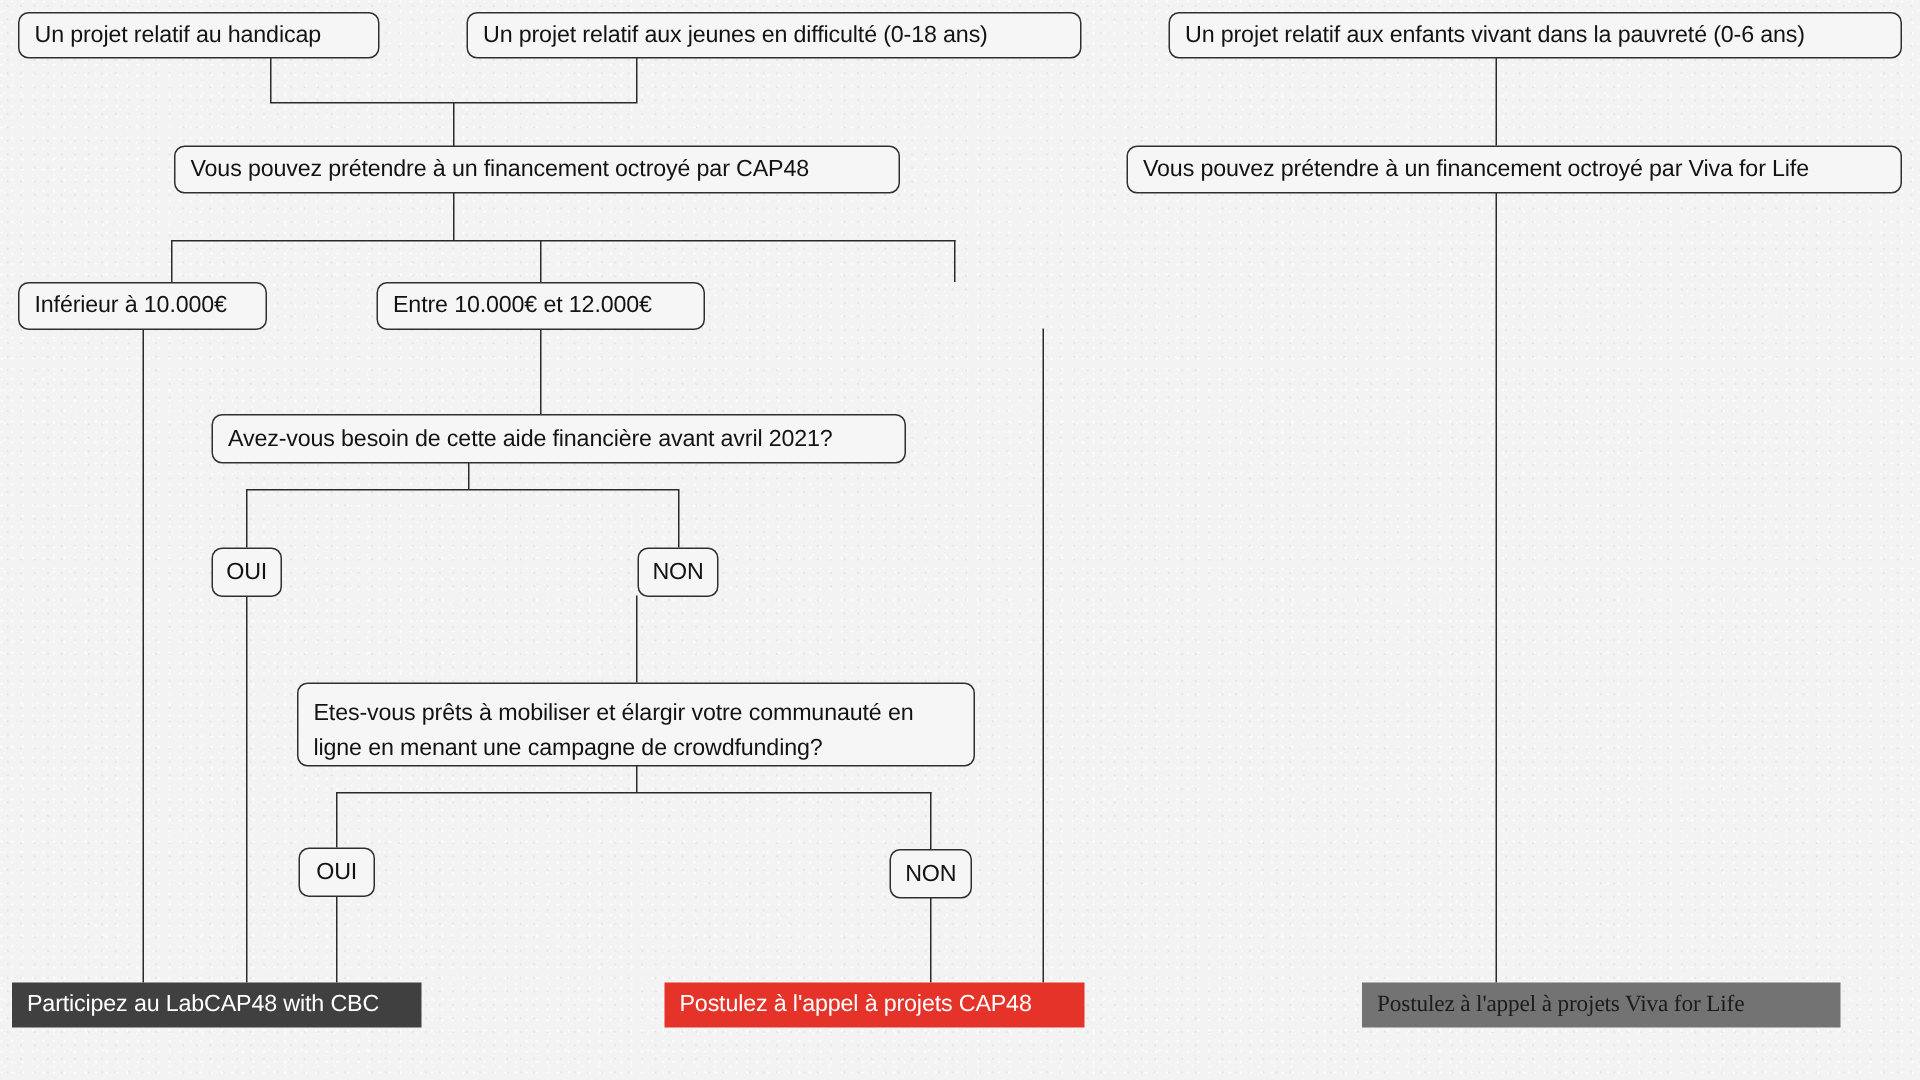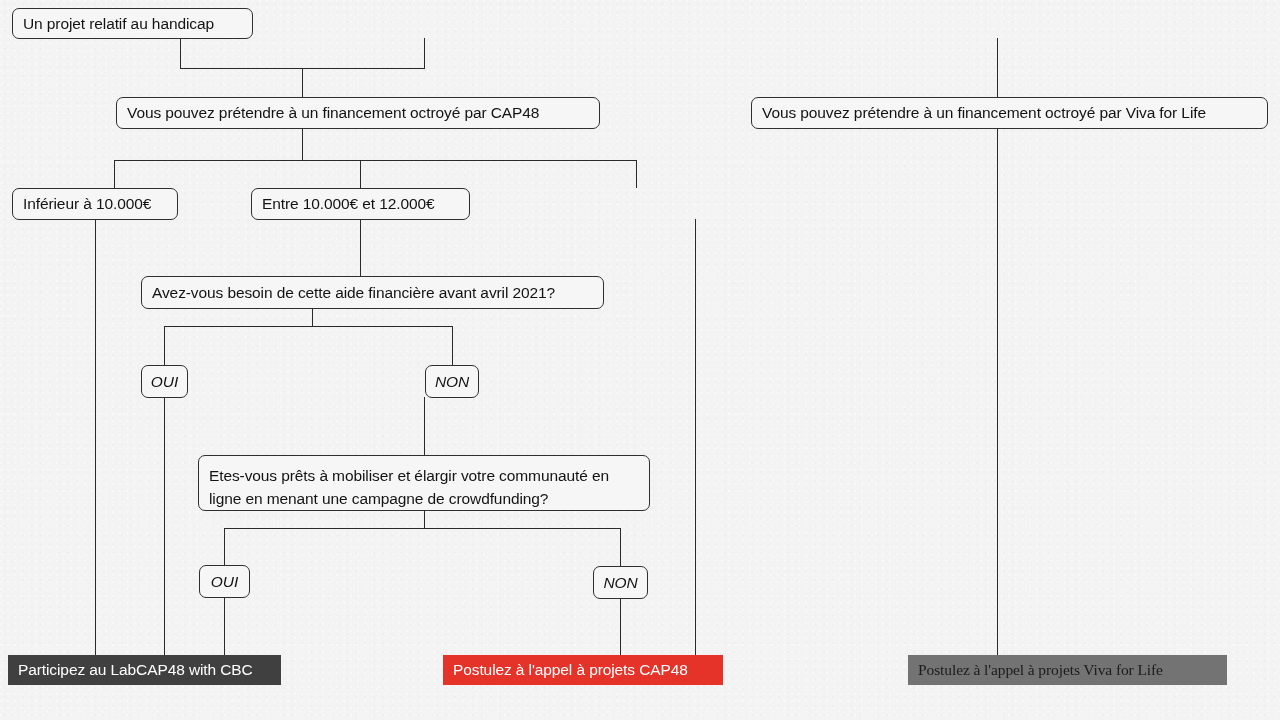--- a/index.html
+++ b/index.html
@@ -51,21 +51,20 @@
   }
   .node.multiline {
     white-space: normal;
     align-items: flex-end;
     line-height: 1.45;
   }
   .node.yn {
     justify-content: center;
     padding: 0 6px;
     font-size: 15.5px;
-    font-style: italic;
   }
 
   
   .terminal {
     position: absolute;
     box-sizing: border-box;
     display: flex;
     align-items: center;
     justify-content: flex-start;
     padding: 0 10px;
@@ -122,21 +121,27 @@
 
   <div class="line vline" style="left:620px; top:598px; height:57px;"></div>
 
   <div class="line vline" style="left:997px; top:38px; height:59px;"></div>
   <div class="line vline" style="left:997px; top:128px; height:527px;"></div>
 
   <div class="node" style="left:12px; top:8px; width:241px; height:31px;">
     <span>Un projet relatif au handicap</span>
   </div>
 
+  <div class="node" style="left:311px; top:8px; width:410px; height:31px;">
+    <span>Un projet relatif aux jeunes en difficulté (0-18 ans)</span>
+  </div>
 
+  <div class="node" style="left:779px; top:8px; width:489px; height:31px;">
+    <span>Un projet relatif aux enfants vivant dans la pauvreté (0-6 ans)</span>
+  </div>
 
   <div class="node" style="left:116px; top:97px; width:484px; height:32px;">
     <span>Vous pouvez prétendre à un financement octroyé par CAP48</span>
   </div>
 
   <div class="node" style="left:751px; top:97px; width:517px; height:32px;">
     <span>Vous pouvez prétendre à un financement octroyé par Viva for Life</span>
   </div>
 
   <div class="node" style="left:12px; top:188px; width:166px; height:32px;">

